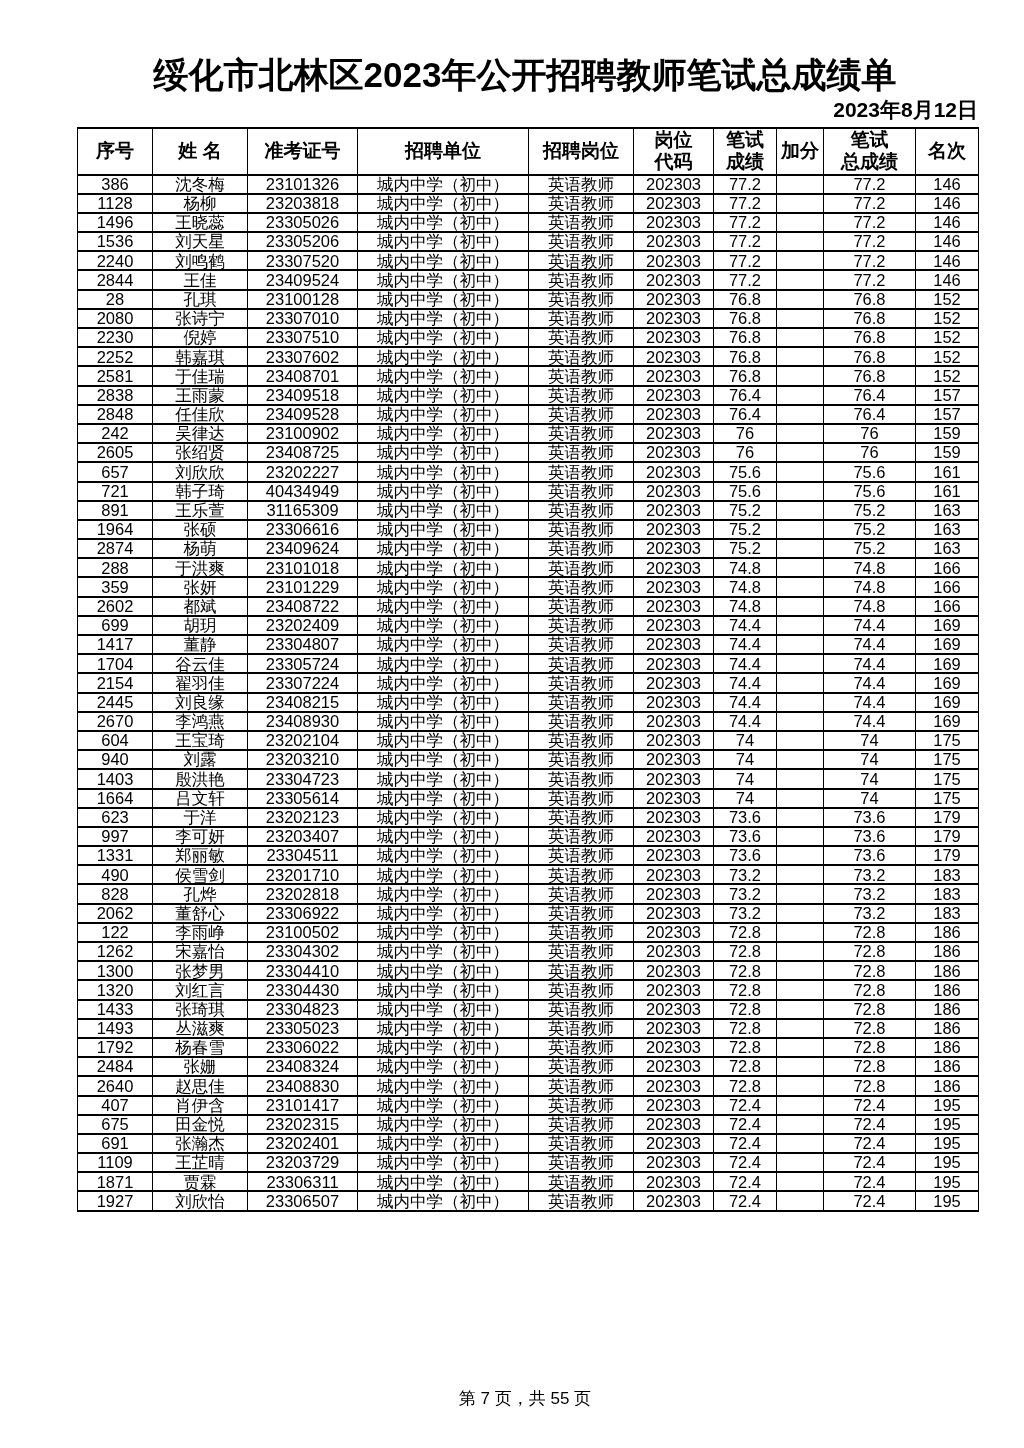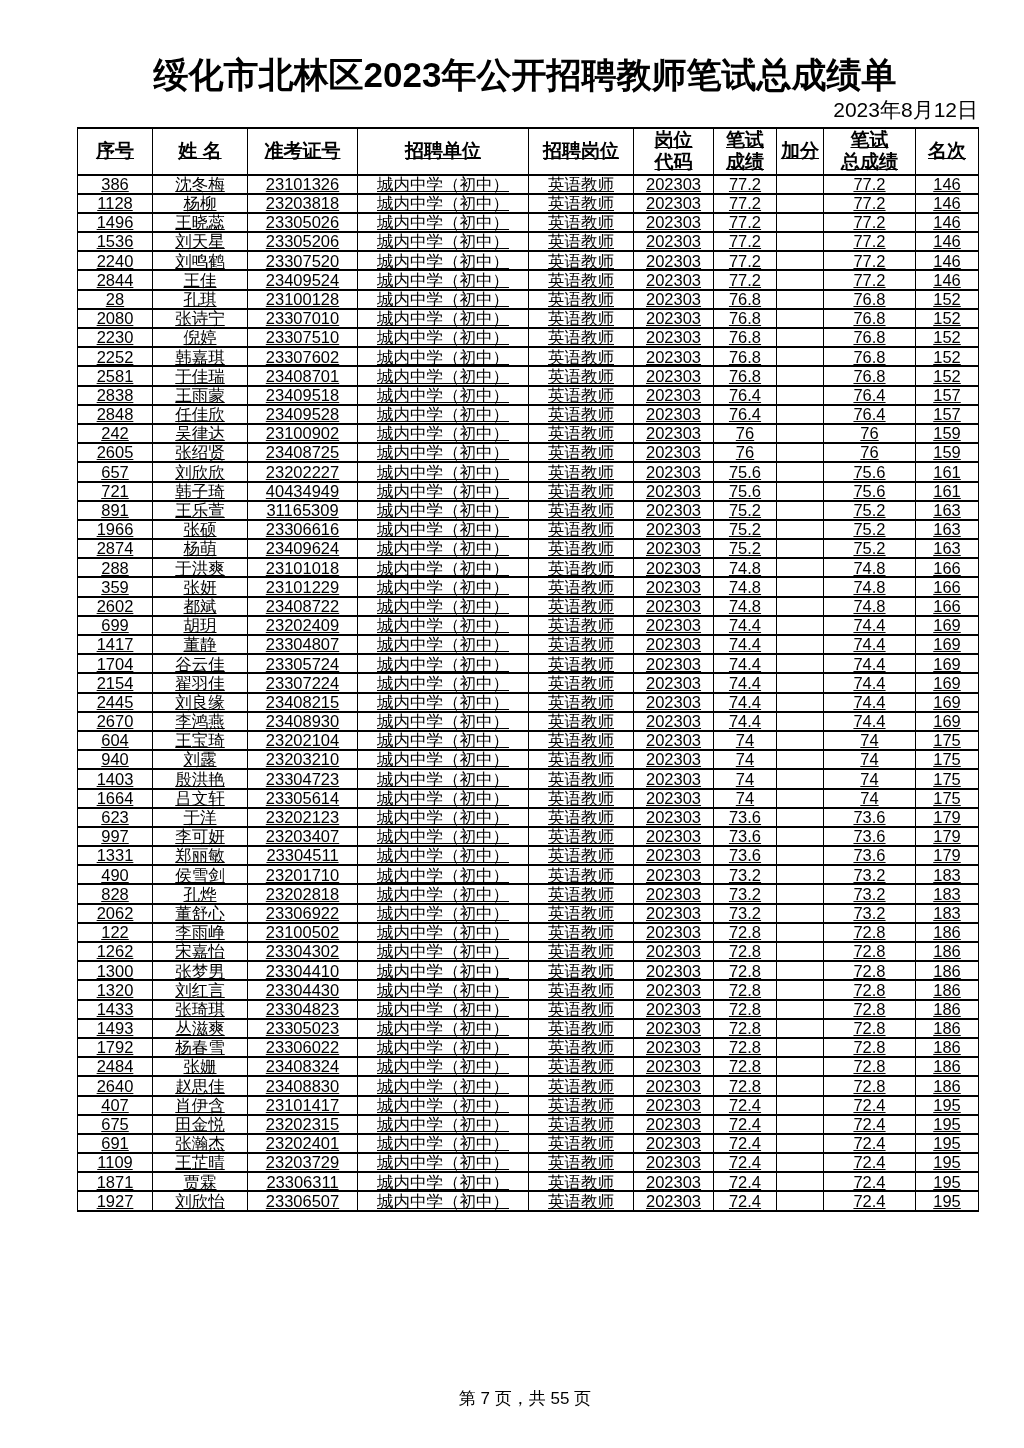--- a/index.html
+++ b/index.html
@@ -22,28 +22,27 @@
     font-size: 35px;
     font-weight: bold;
     letter-spacing: 0px;
     line-height: 1.1;
   }
   .doc-date {
     width: 901px;
     margin: 1px 0 3px 64px;
     text-align: right;
     font-size: 21px;
-    font-weight: normal;
+    font-weight: bold;
   }
   table.score-table {
     border-collapse: collapse;
     table-layout: fixed;
     width: 901px;
     margin-left: 64px;
-    text-decoration: underline;
   }
   table.score-table th,
   table.score-table td {
     border: 1px solid #000;
     border-top-width: 2px;
     border-bottom-width: 2px;
     text-align: center;
     vertical-align: middle;
     padding: 0;
     overflow: hidden;
@@ -323,21 +322,21 @@
           <td>31165309</td>
           <td>城内中学（初中）</td>
           <td>英语教师</td>
           <td>202303</td>
           <td>75.2</td>
           <td></td>
           <td>75.2</td>
           <td>163</td>
         </tr>
         <tr>
-          <td>1966</td>
+          <td>1964</td>
           <td>张硕</td>
           <td>23306616</td>
           <td>城内中学（初中）</td>
           <td>英语教师</td>
           <td>202303</td>
           <td>75.2</td>
           <td></td>
           <td>75.2</td>
           <td>163</td>
         </tr>

